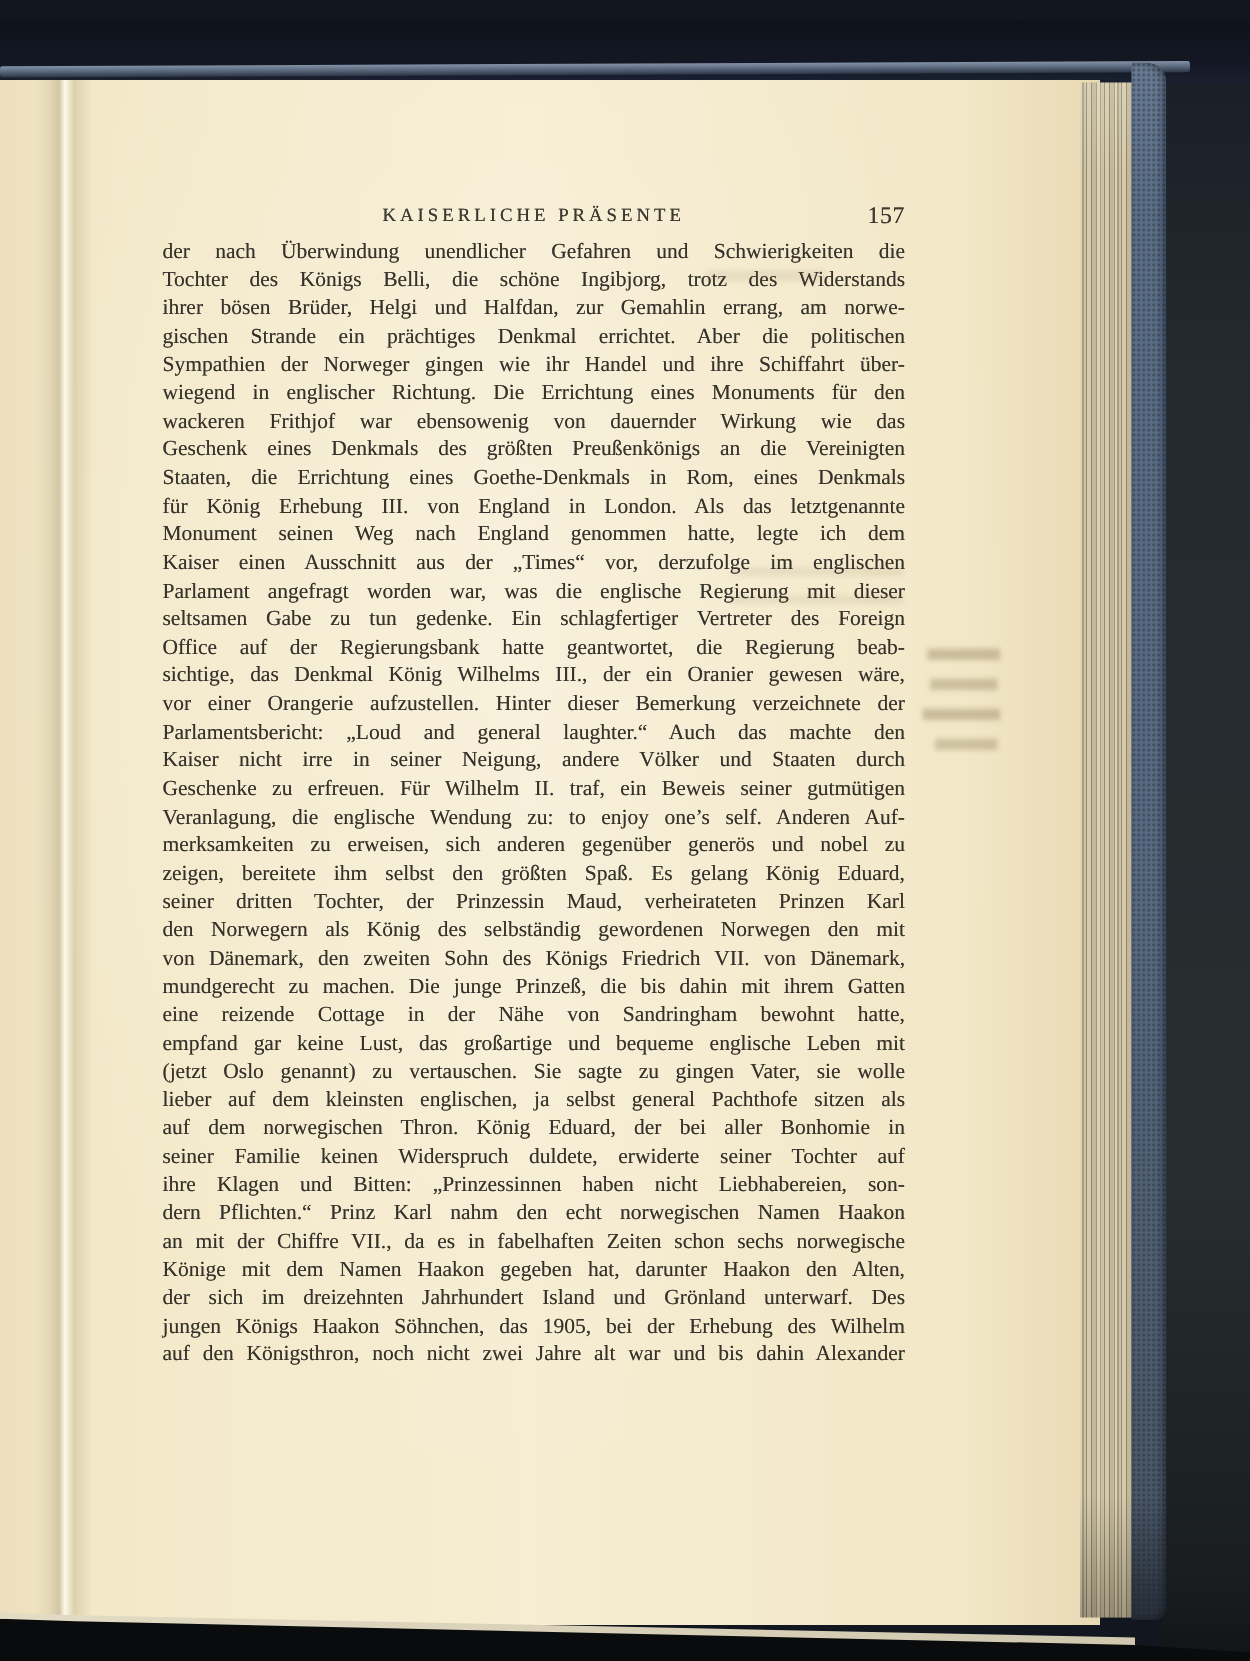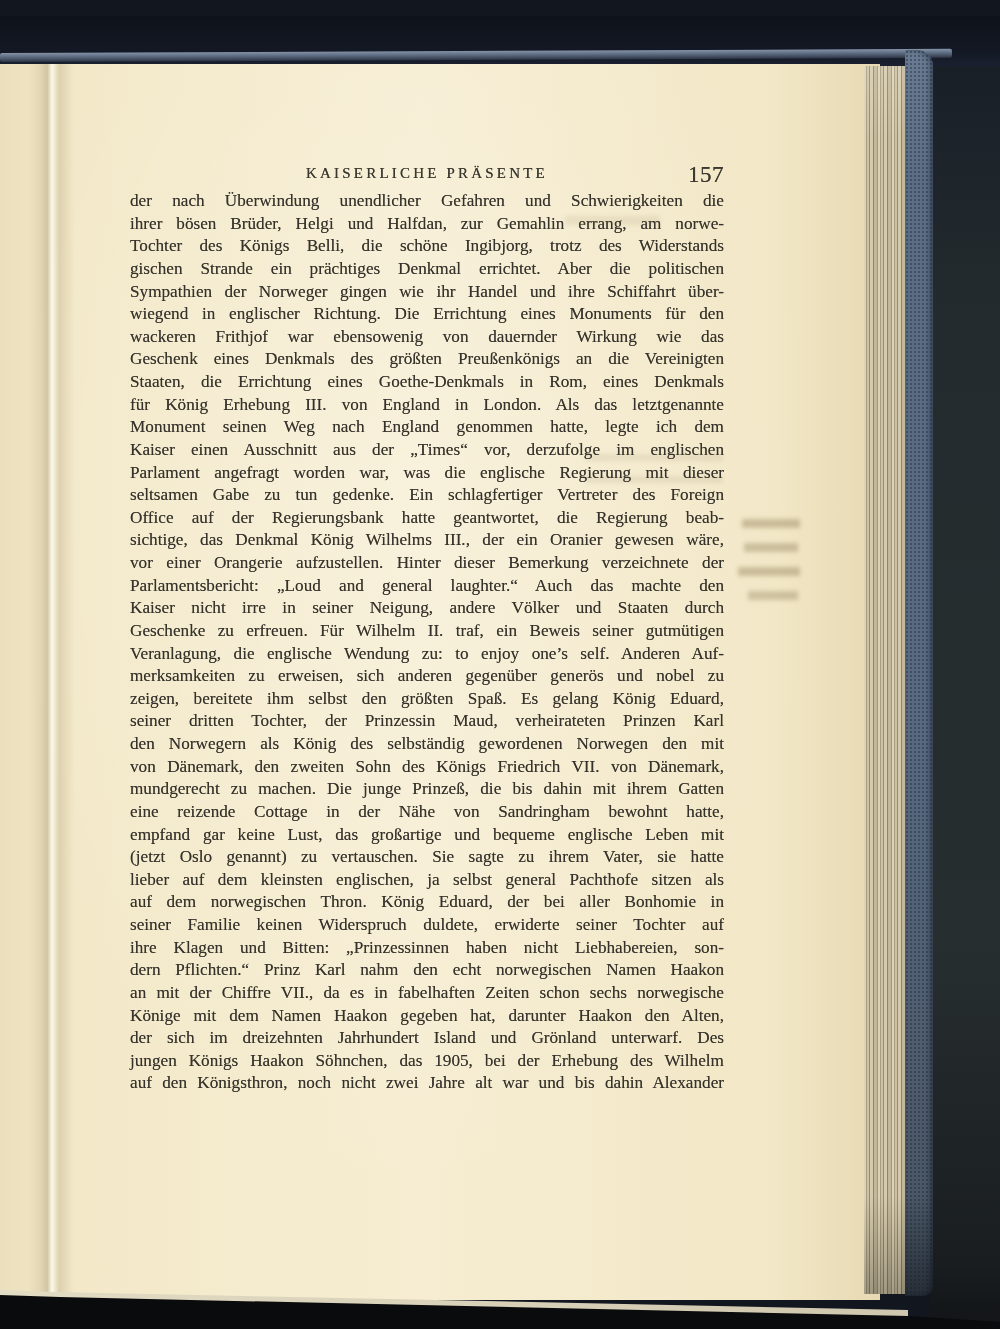--- a/index.html
+++ b/index.html
@@ -92,21 +92,21 @@
     position:absolute;left:130px;top:100px;width:594px;height:20px;
     text-align:center;color:#3b382f;
   }
   .header-title{
     display:inline-block;
     font-size:15px;letter-spacing:3.2px;
     text-shadow:0 0 .4px rgba(50,47,38,.8);
   }
   .page-number{
     position:absolute;right:0;top:-2px;
-    font-size:23px;letter-spacing:.5px;
+    font-size:19px;letter-spacing:.5px;
     text-shadow:0 0 .4px rgba(50,47,38,.8);
   }
   .body-text{
     position:absolute;left:130px;top:126px;width:594px;
     color:#35322b;
     font-size:17.2px;
   }
   .line{
     height:22.64px;line-height:22.64px;
     text-align:justify;text-align-last:justify;
@@ -126,22 +126,22 @@
   <div class="paper">
     <div class="gutter-shadow"></div>
 
     <div class="headline">
       <span class="header-title">KAISERLICHE PRÄSENTE</span>
       <span class="page-number">157</span>
     </div>
 
     <div class="body-text">
         <div class="line">der nach Überwindung unendlicher Gefahren und Schwierigkeiten die</div>
+        <div class="line">Tochter des Königs Belli, die schöne Ingibjorg, trotz des Widerstands</div>
         <div class="line">ihrer bösen Brüder, Helgi und Halfdan, zur Gemahlin errang, am norwe-</div>
-        <div class="line">Tochter des Königs Belli, die schöne Ingibjorg, trotz des Widerstands</div>
         <div class="line">gischen Strande ein prächtiges Denkmal errichtet. Aber die politischen</div>
         <div class="line">Sympathien der Norweger gingen wie ihr Handel und ihre Schiffahrt über-</div>
         <div class="line">wiegend in englischer Richtung. Die Errichtung eines Monuments für den</div>
         <div class="line">wackeren Frithjof war ebensowenig von dauernder Wirkung wie das</div>
         <div class="line">Geschenk eines Denkmals des größten Preußenkönigs an die Vereinigten</div>
         <div class="line">Staaten, die Errichtung eines Goethe-Denkmals in Rom, eines Denkmals</div>
         <div class="line">für König Erhebung III. von England in London. Als das letztgenannte</div>
         <div class="line">Monument seinen Weg nach England genommen hatte, legte ich dem</div>
         <div class="line">Kaiser einen Ausschnitt aus der „Times“ vor, derzufolge im englischen</div>
         <div class="line">Parlament angefragt worden war, was die englische Regierung mit dieser</div>
@@ -154,21 +154,21 @@
         <div class="line">Geschenke zu erfreuen. Für Wilhelm II. traf, ein Beweis seiner gutmütigen</div>
         <div class="line">Veranlagung, die englische Wendung zu: to enjoy one’s self. Anderen Auf-</div>
         <div class="line">merksamkeiten zu erweisen, sich anderen gegenüber generös und nobel zu</div>
         <div class="line">zeigen, bereitete ihm selbst den größten Spaß. Es gelang König Eduard,</div>
         <div class="line">seiner dritten Tochter, der Prinzessin Maud, verheirateten Prinzen Karl</div>
         <div class="line">den Norwegern als König des selbständig gewordenen Norwegen den mit</div>
         <div class="line">von Dänemark, den zweiten Sohn des Königs Friedrich VII. von Dänemark,</div>
         <div class="line">mundgerecht zu machen. Die junge Prinzeß, die bis dahin mit ihrem Gatten</div>
         <div class="line">eine reizende Cottage in der Nähe von Sandringham bewohnt hatte,</div>
         <div class="line">empfand gar keine Lust, das großartige und bequeme englische Leben mit</div>
-        <div class="line">(jetzt Oslo genannt) zu vertauschen. Sie sagte zu ihrem Vater, sie hatte</div>
+        <div class="line">(jetzt Oslo genannt) zu vertauschen. Sie sagte zu gingen Vater, sie wolle</div>
         <div class="line">lieber auf dem kleinsten englischen, ja selbst general Pachthofe sitzen als</div>
         <div class="line">auf dem norwegischen Thron. König Eduard, der bei aller Bonhomie in</div>
         <div class="line">seiner Familie keinen Widerspruch duldete, erwiderte seiner Tochter auf</div>
         <div class="line">ihre Klagen und Bitten: „Prinzessinnen haben nicht Liebhabereien, son-</div>
         <div class="line">dern Pflichten.“ Prinz Karl nahm den echt norwegischen Namen Haakon</div>
         <div class="line">an mit der Chiffre VII., da es in fabelhaften Zeiten schon sechs norwegische</div>
         <div class="line">Könige mit dem Namen Haakon gegeben hat, darunter Haakon den Alten,</div>
         <div class="line">der sich im dreizehnten Jahrhundert Island und Grönland unterwarf. Des</div>
         <div class="line">jungen Königs Haakon Söhnchen, das 1905, bei der Erhebung des Wilhelm</div>
         <div class="line">auf den Königsthron, noch nicht zwei Jahre alt war und bis dahin Alexander</div>

